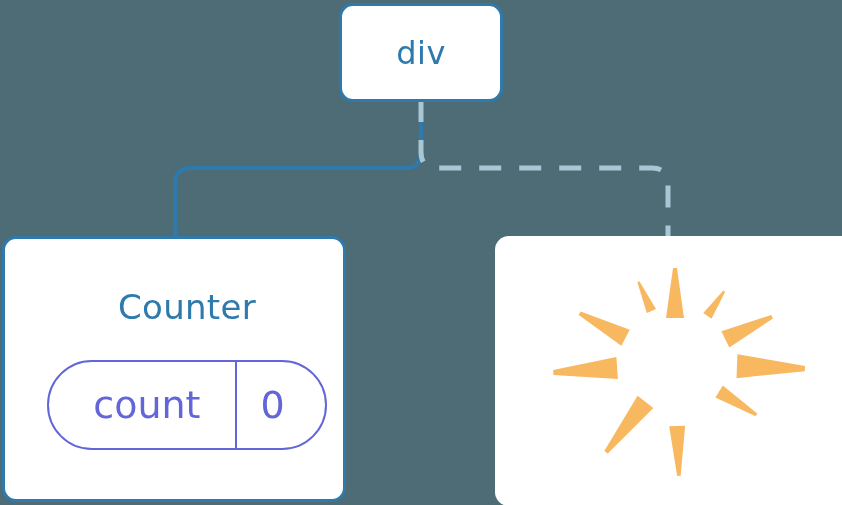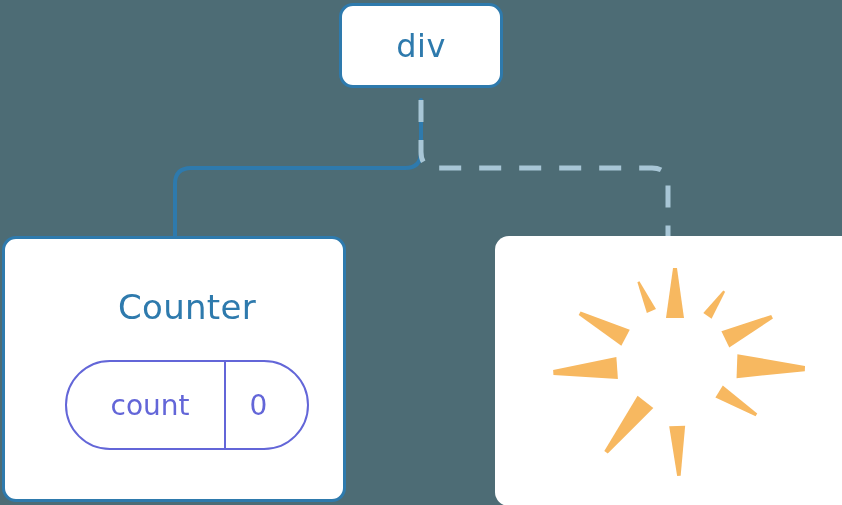--- a/index.html
+++ b/index.html
@@ -16,21 +16,21 @@
 
   
   .card {
     position:absolute;
     background:#ffffff;
     border-radius:14px;
   }
   .card.bordered { border:3px solid #2e7aad; }
 
   #node-div {
-    left:339px; top:3px; width:164px; height:85px;
+    left:339px; top:3px; width:164px; height:99px;
     display:flex; align-items:center; justify-content:center;
   }
   #node-div .node-title {
     font-size:32px; color:#2e7aad; letter-spacing:0.5px;
   }
 
   #node-counter {
     left:2px; top:236px; width:344px; height:266px;
     display:flex; flex-direction:column; align-items:center;
     padding-top:48px;
@@ -45,21 +45,21 @@
     margin-top:33px;
     display:flex; align-items:stretch;
     height:90px;
     border:2px solid #6366d8;
     border-radius:45px;
     background:#ffffff;
     overflow:hidden;
   }
   .prop-key, .prop-val {
     display:flex; align-items:center; justify-content:center;
-    color:#6366d8; font-size:28px;
+    color:#6366d8; font-size:38px;
   }
   .prop-key { padding:0 34px 0 44px; }
   .prop-val { padding:0 40px 0 24px; border-left:2px solid #6366d8; }
 
   
   #node-sparkle {
     left:495px; top:236px; width:360px; height:270px;
     overflow:hidden;
   }
   #node-sparkle .sparkle-wrap {

